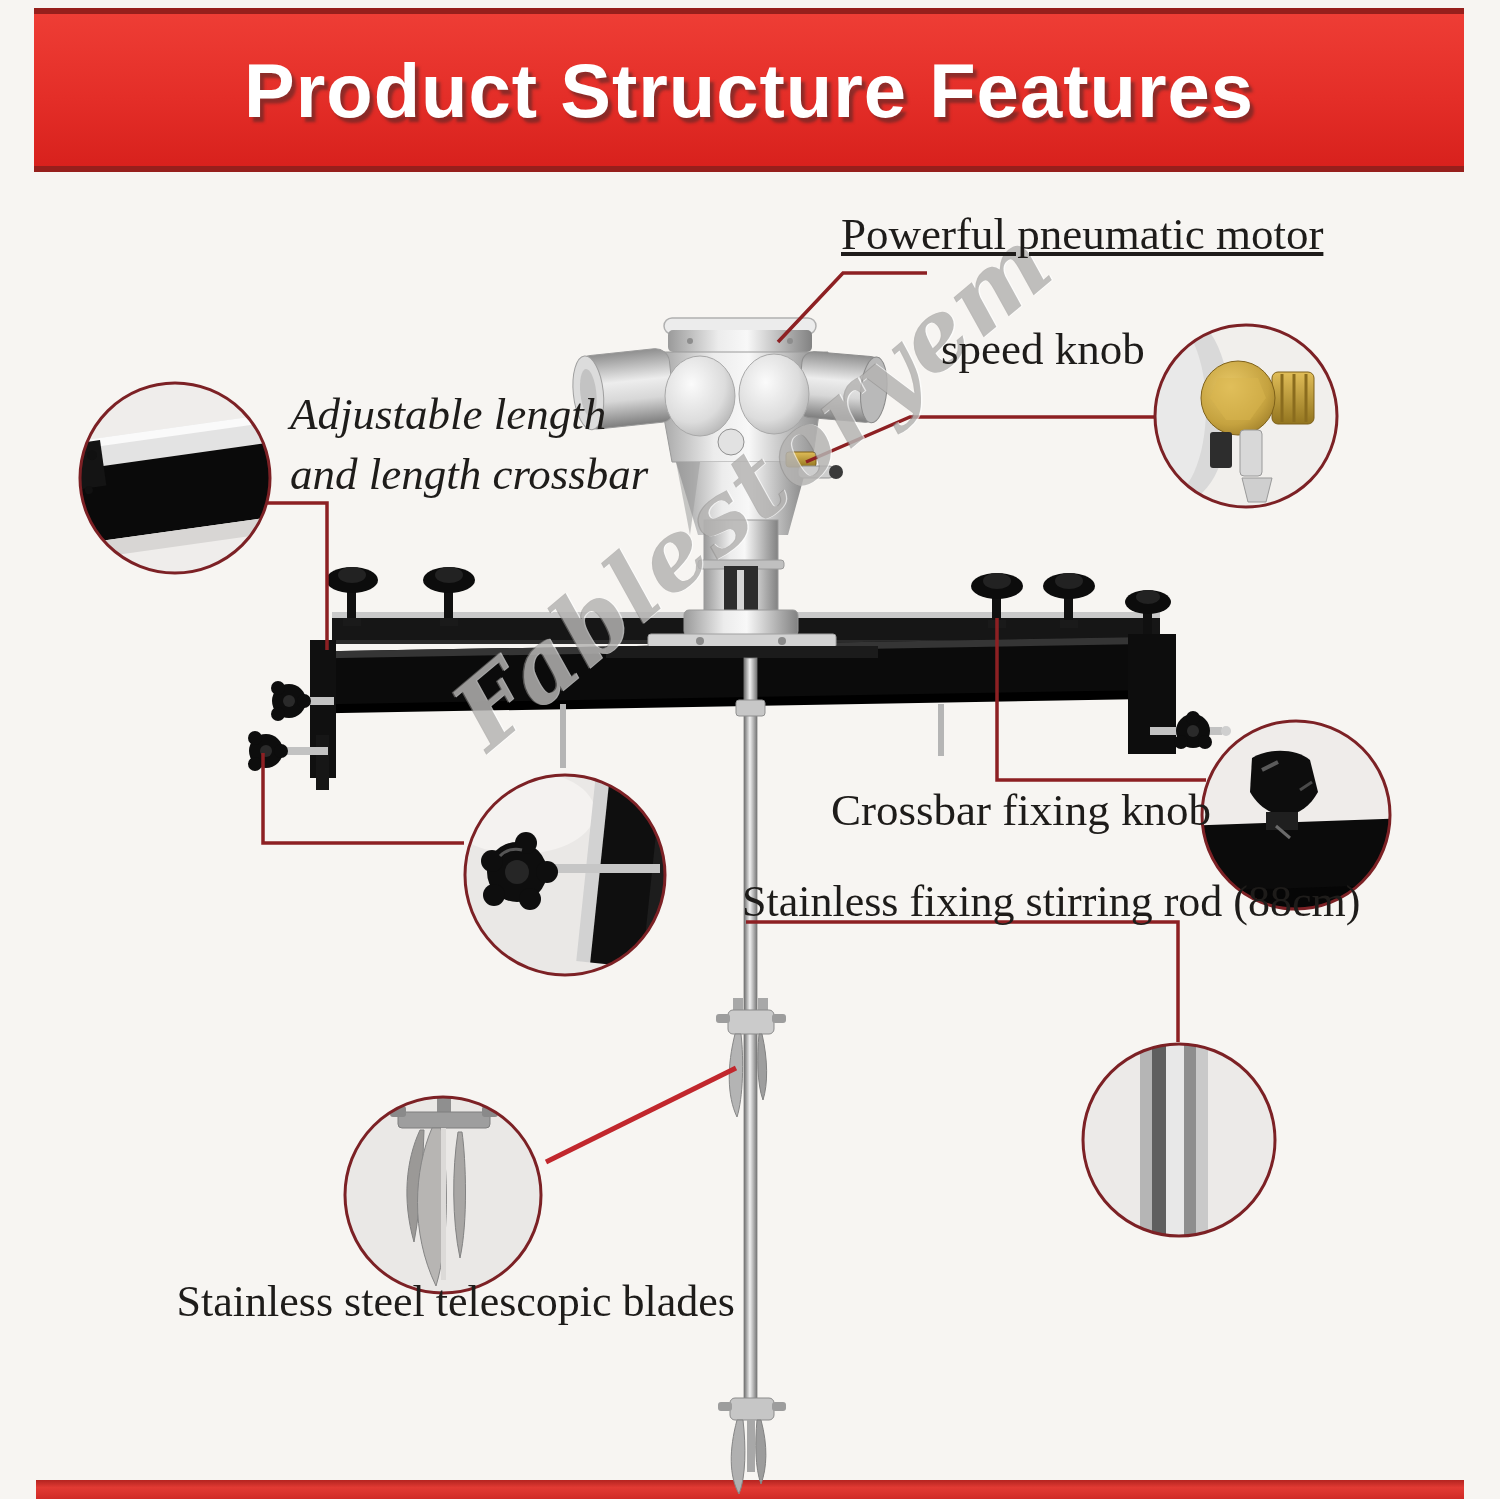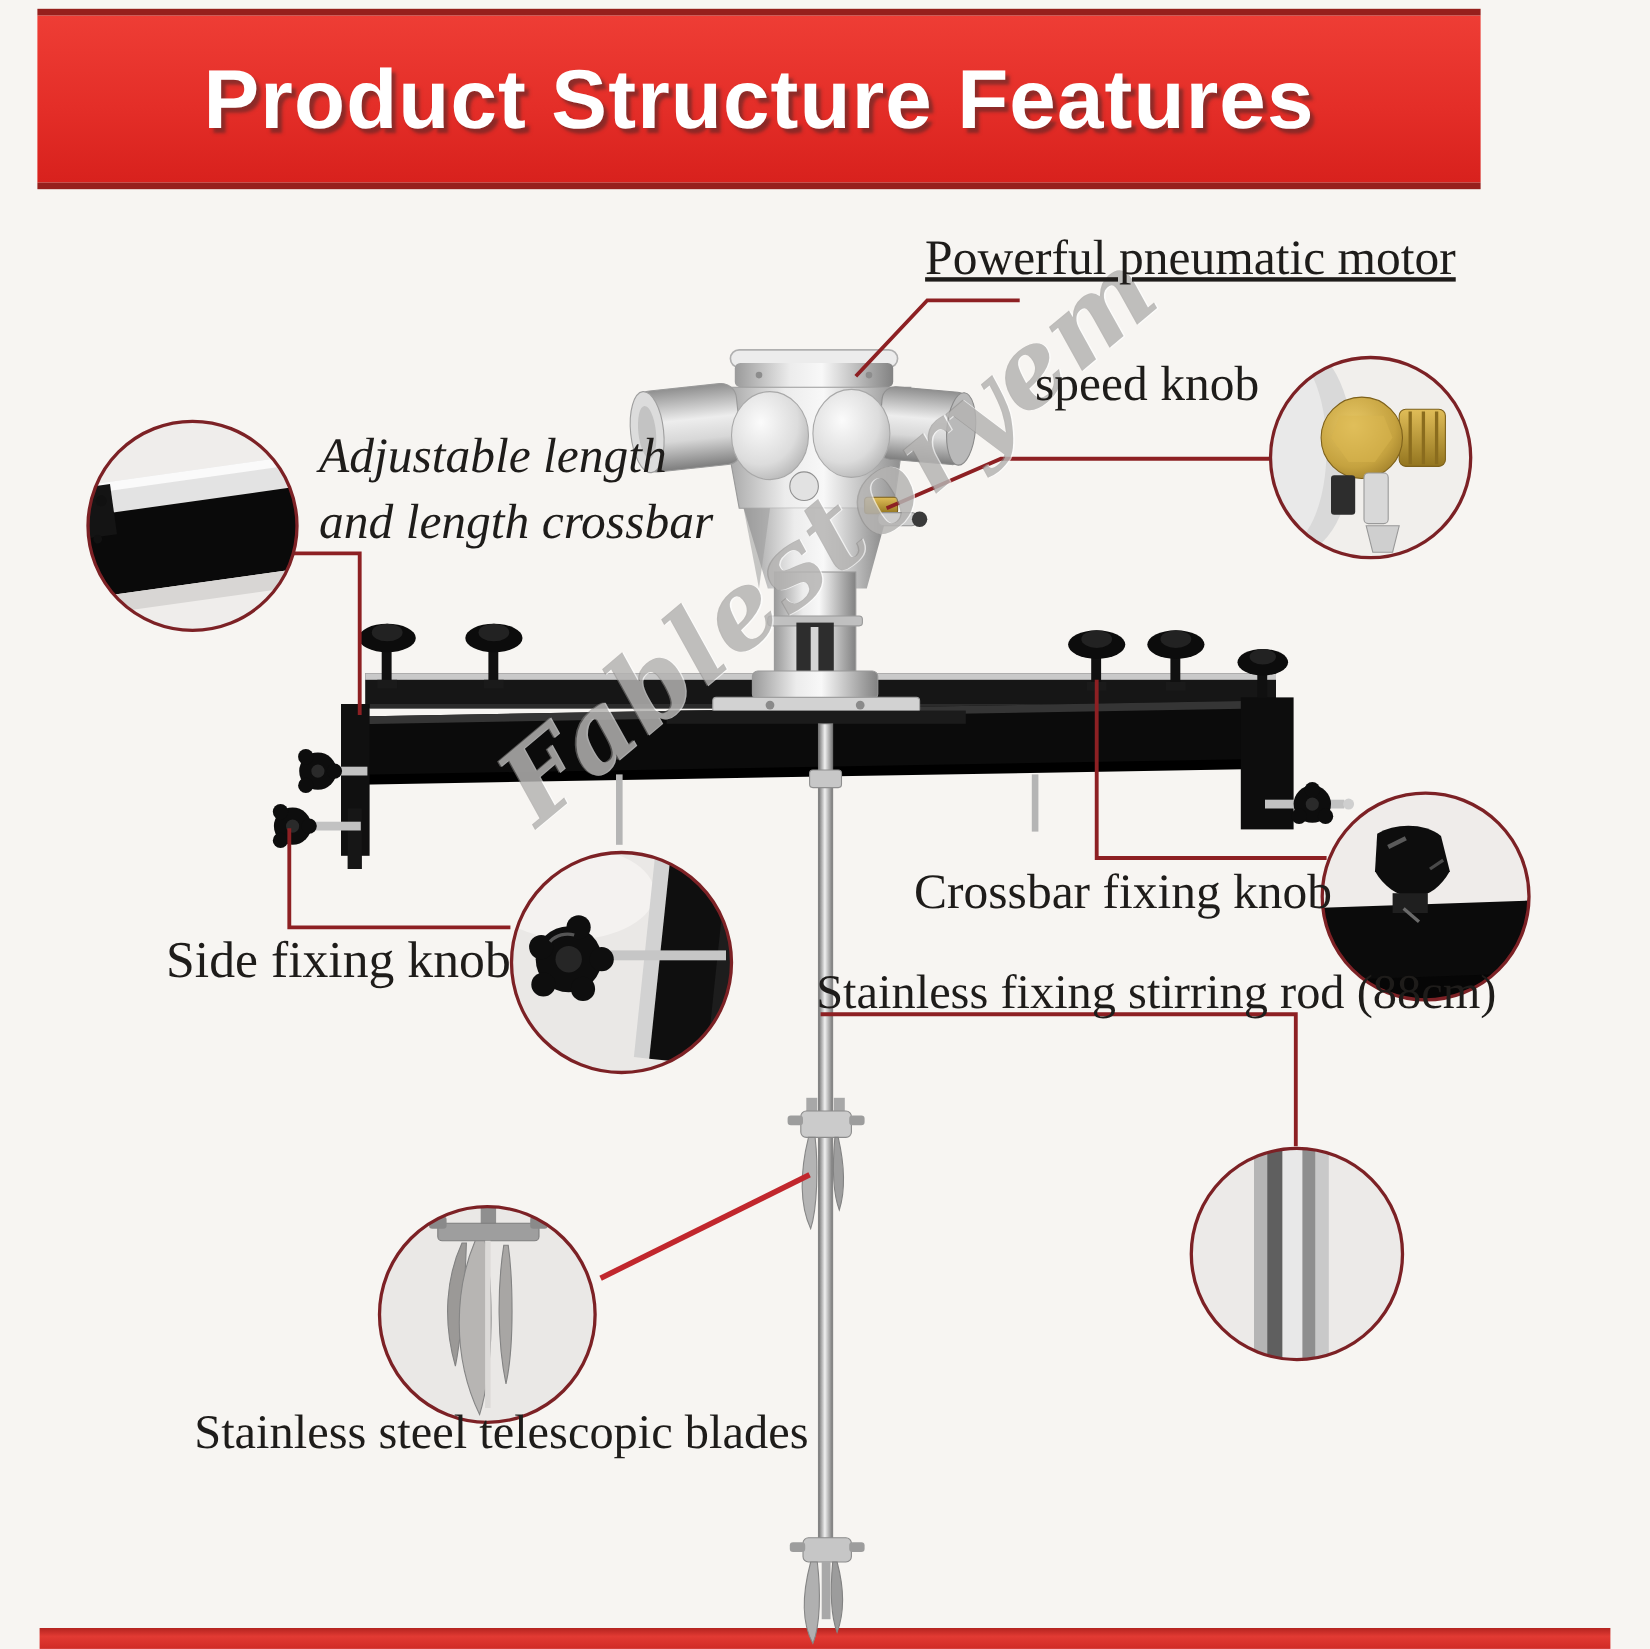--- a/index.html
+++ b/index.html
@@ -1,19 +1,19 @@
 <!DOCTYPE html>
 <html><head>
 <meta charset="utf-8">
 <style>
   html,body{margin:0;padding:0;background:#ffffff;}
   .canvas{position:relative;width:1500px;height:1499px;background:#f7f5f2;overflow:hidden;
           font-family:"Liberation Serif",serif;color:#1e1c1a;}
   
-  .banner{position:absolute;left:34px;top:8px;width:1312px;height:152px;
+  .banner{position:absolute;left:34px;top:8px;width:1430px;height:152px;
           background:linear-gradient(180deg,#ee3d35 0%,#e42e28 55%,#d8211d 100%);
           border-top:6px solid #961f1c;border-bottom:6px solid #961f1c;
           display:flex;align-items:center;justify-content:center;}
   .banner h1{margin:0;font-family:"Liberation Sans",sans-serif;font-weight:bold;
              font-size:76px;letter-spacing:1px;color:#ffffff;
              text-shadow:4px 5px 3px rgba(70,40,40,.55);}
   
   .footer-bar{position:absolute;left:36px;right:36px;top:1480px;height:19px;
               background:linear-gradient(180deg,#b32420 0%,#e23a33 40%,#d02a26 100%);}
   
@@ -349,20 +349,19 @@
 
   <div class="lbl lbl-adjust">
     <div>Adjustable length</div>
     <div>and length crossbar</div>
   </div>
 
   <div class="lbl lbl-cross-knob">Crossbar fixing knob</div>
 
   <div class="lbl lbl-rod">Stainless fixing stirring rod (88cm)</div>
 
-  <div class="lbl lbl-side">Side fixing knob</div>
 
   <div class="lbl lbl-blades">
     <div>Stainless steel telescopic blades</div>
   </div>
 
   <div class="footer-bar"></div>
 </div>
 
 </body></html>

